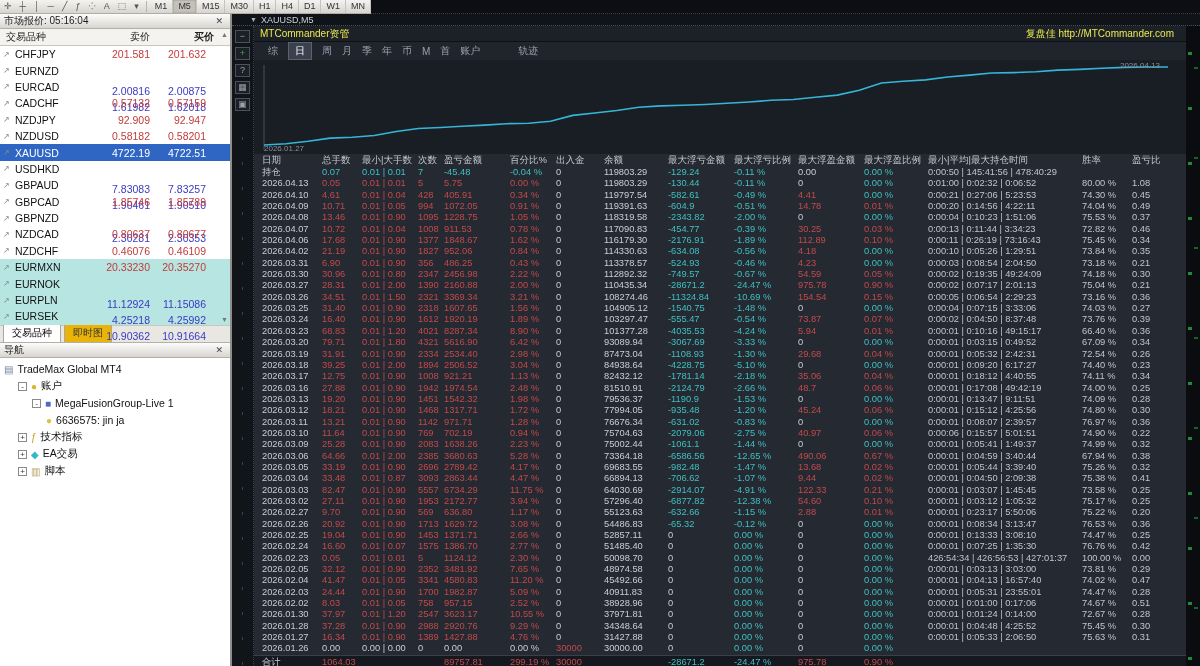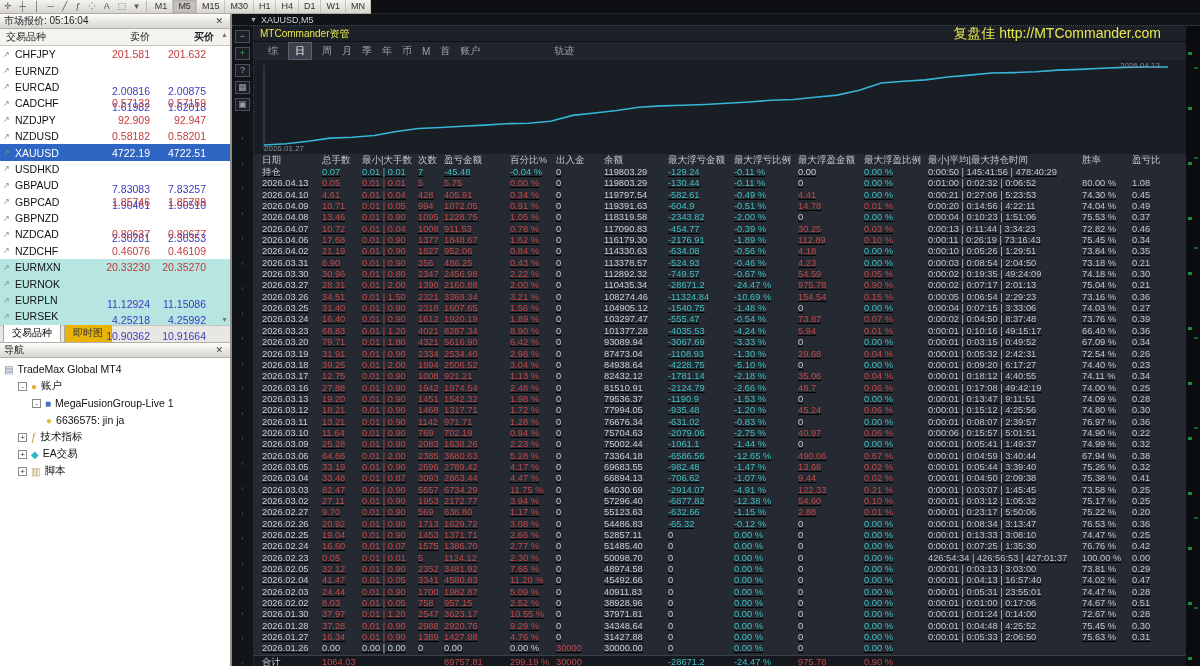--- a/index.html
+++ b/index.html
@@ -51,33 +51,33 @@
   #lstrip{left:232px;top:26px;width:22px;height:640px;background:#111419;
     border-right:1px dotted #3a4049;display:flex;flex-direction:column;align-items:center;padding-top:4px;gap:4px;}
   .sbtn{width:15px;height:13px;border:1px solid #4a515b;background:#1b1f26;color:#9aa2ac;
     font-size:9px;line-height:11px;text-align:center;flex:none;}
   .sbtn.green{color:#3fae4f;}
   #lstrip .dots{flex:1;width:1px;background:repeating-linear-gradient(180deg,transparent 0 22px,#3c424a 22px 25px);}
   
   #panel{left:254px;top:26px;width:932px;height:640px;background:#20242c;overflow:hidden;}
   #phead{height:16px;display:flex;align-items:center;background:#1c2027;border-bottom:1px solid #0e1014;}
   #ptitle{color:#e9e94f;font-size:10px;padding-left:6px;}
-  #pbrand{margin-left:auto;color:#e9e94f;font-size:14px;padding-right:25px;}
+  #pbrand{margin-left:auto;color:#e9e94f;font-size:10px;padding-right:12px;}
   #ptabs{height:18px;display:flex;align-items:center;gap:10px;padding-left:14px;
     font-size:10px;color:#97a1ab;background:#20242c;}
   .ptab.on{background:#3a414d;color:#fff;padding:1px 6px;border:1px solid #5a626e;}
-  .ptab.gap{margin-left:64px;}
+  .ptab.gap{margin-left:28px;}
   #chartzone{height:94px;position:relative;background:#191d24;}
   #chartzone svg{position:absolute;left:0;top:0;}
   #lbl-start{position:absolute;left:10px;bottom:1px;font-size:8px;color:#8a9099;}
   #lbl-end{position:absolute;right:26px;top:1px;font-size:8px;color:#8a9099;}
   .trow{display:grid;grid-template-columns:60px 40px 56px 26px 66px 46px 48px 64px 66px 64px 66px 64px 154px 50px 1fr;
     padding-left:8px;white-space:nowrap;}
   #thead{height:13px;font-size:9.5px;color:#c3c9d1;background:#252932;align-items:center;}
-  #tbody{background:#252932;text-decoration:underline;}
+  #tbody{background:#252932;}
   #tbody .trow{height:11.35px;line-height:11.35px;font-size:9.3px;}
   #tbody .trow span{overflow:hidden;}
   .c-r{color:#c24a4a;} .c-t{color:#3fc0c0;} .c-w{color:#c9ced6;} .c-d{color:#c6ccd4;} .c-g{color:#bfc5cd;}
   #tsum{height:13px;line-height:13px;font-size:9.3px;background:#15181e;border-top:1px solid #3a404a;}
   
   #rstrip{left:1186px;top:26px;width:14px;height:640px;background:#0a0c0f;}
   #rstrip .g1,#rstrip .g2{position:absolute;top:0;height:640px;width:4px;}
   #rstrip .g1{left:2px;background:repeating-linear-gradient(180deg,transparent 0 26px,#1f8a3a 26px 29px,transparent 29px 55px);}
   #rstrip .g2{left:8px;background:repeating-linear-gradient(180deg,transparent 0 41px,#17632c 41px 43px,transparent 43px 90px);}
 </style>

